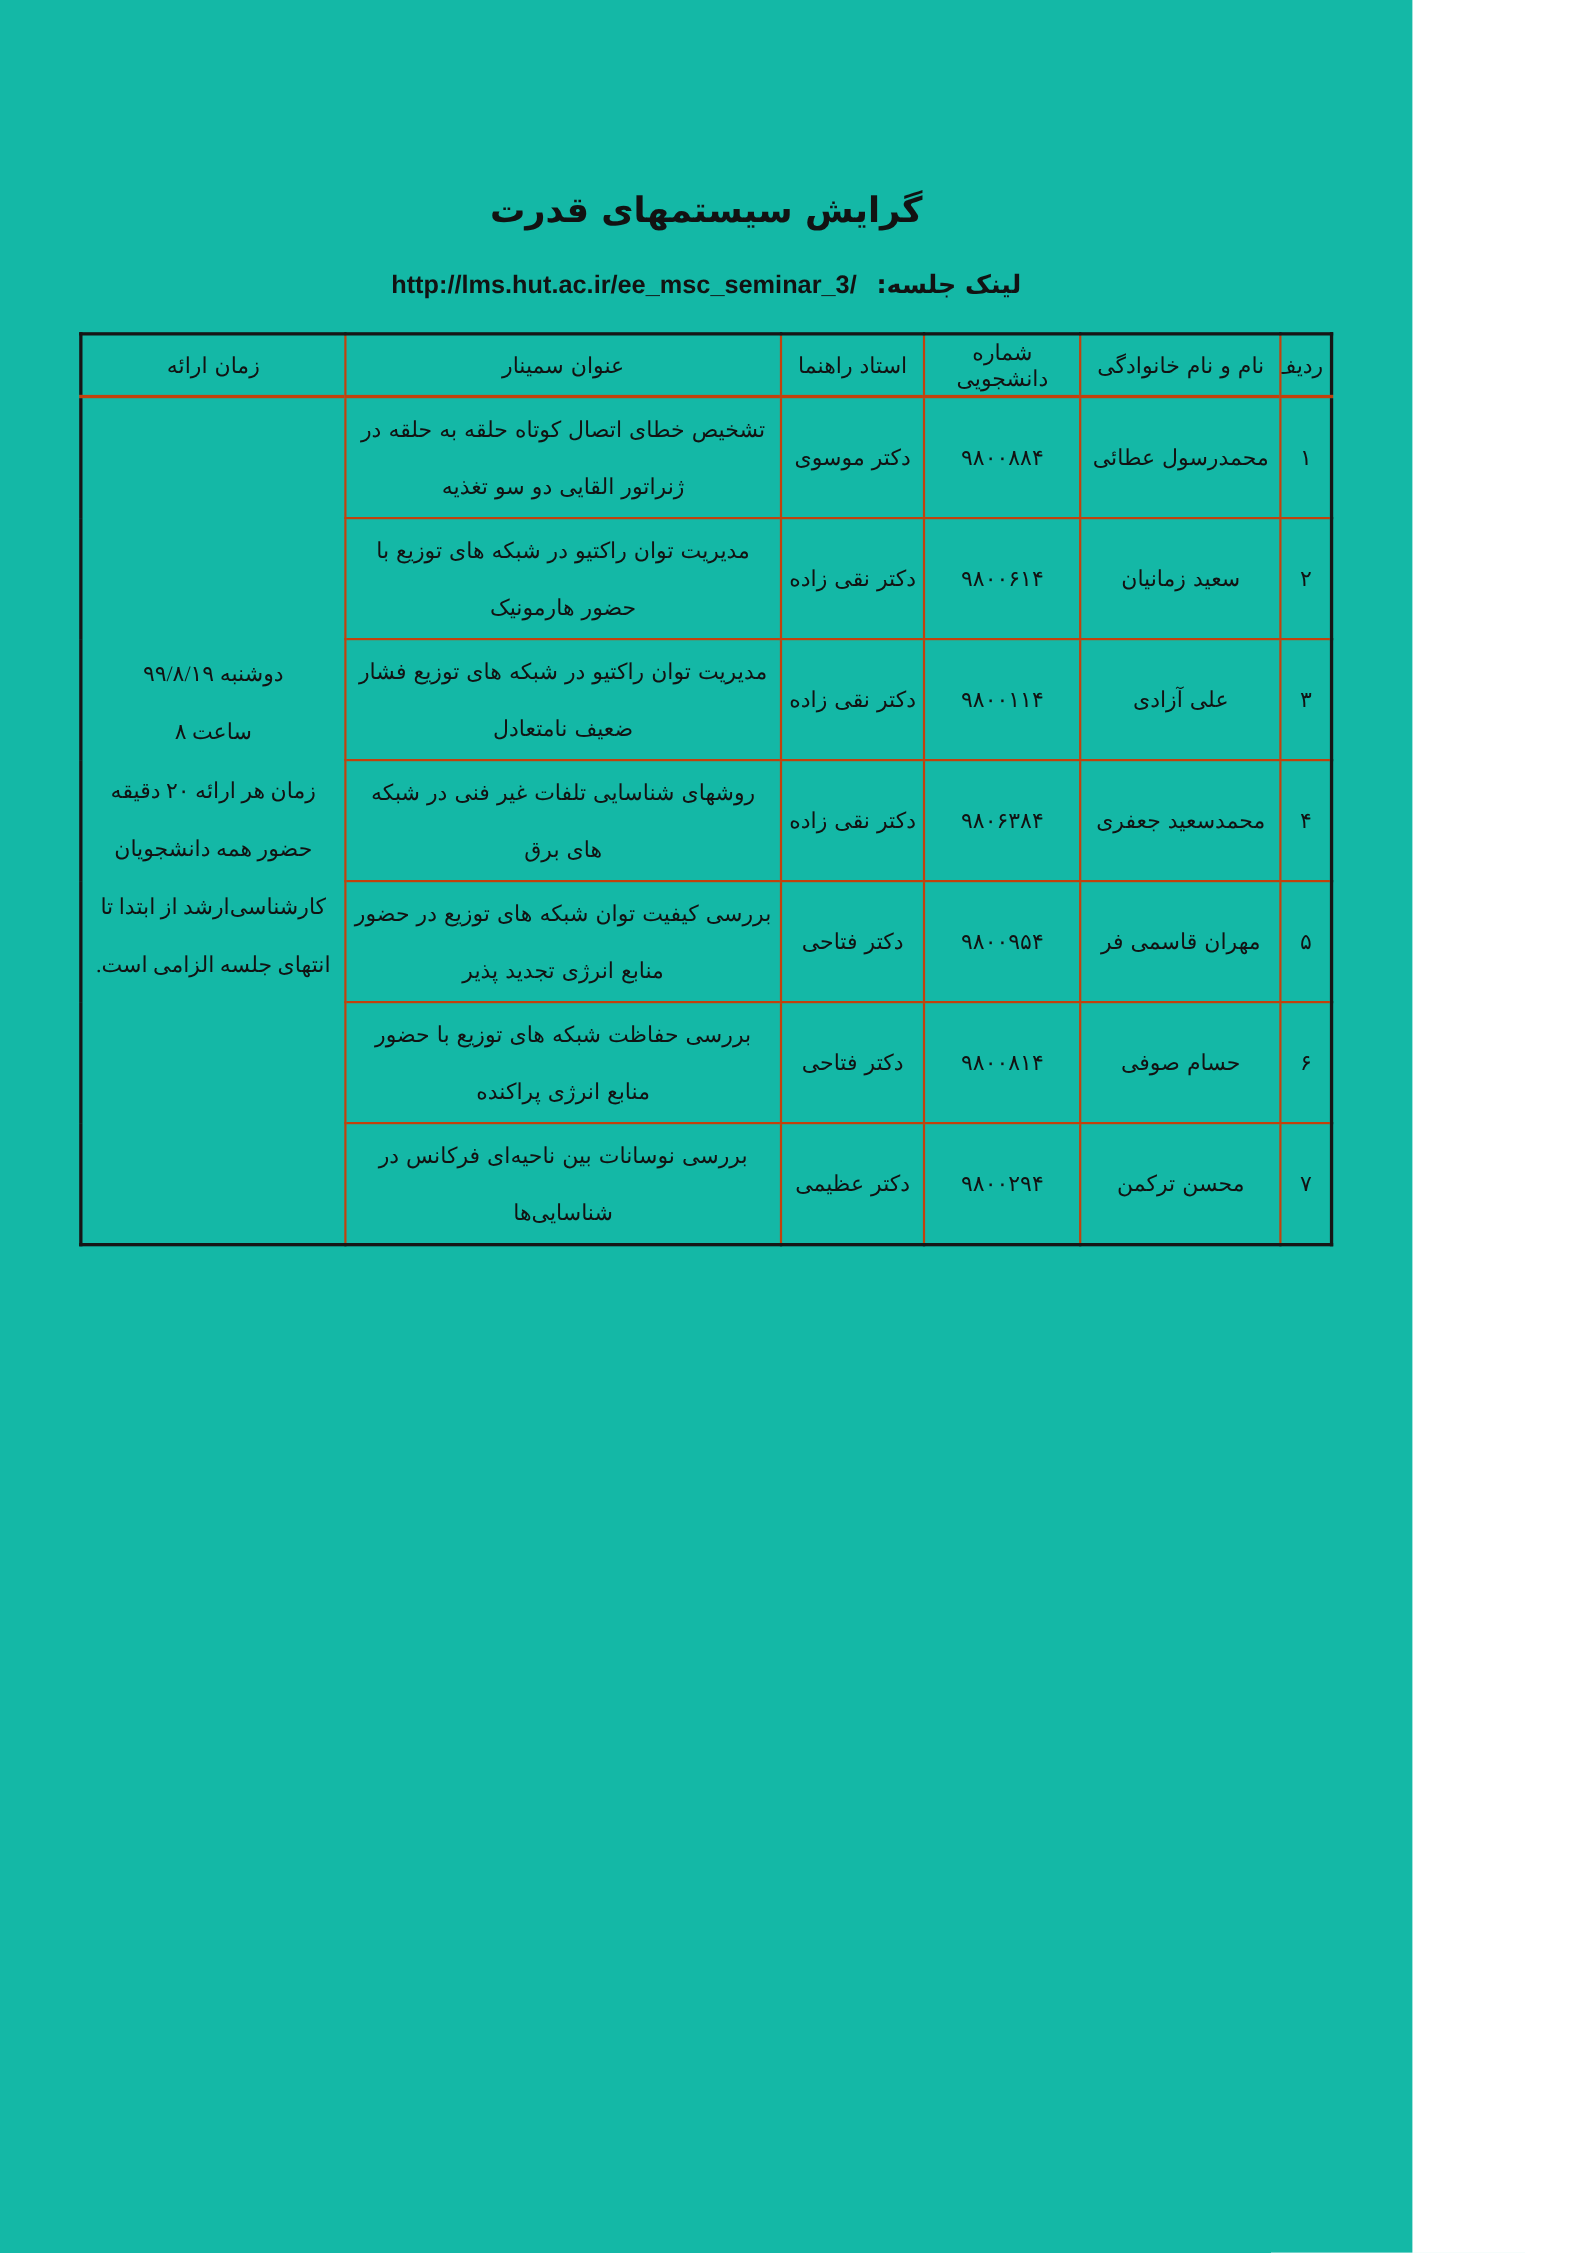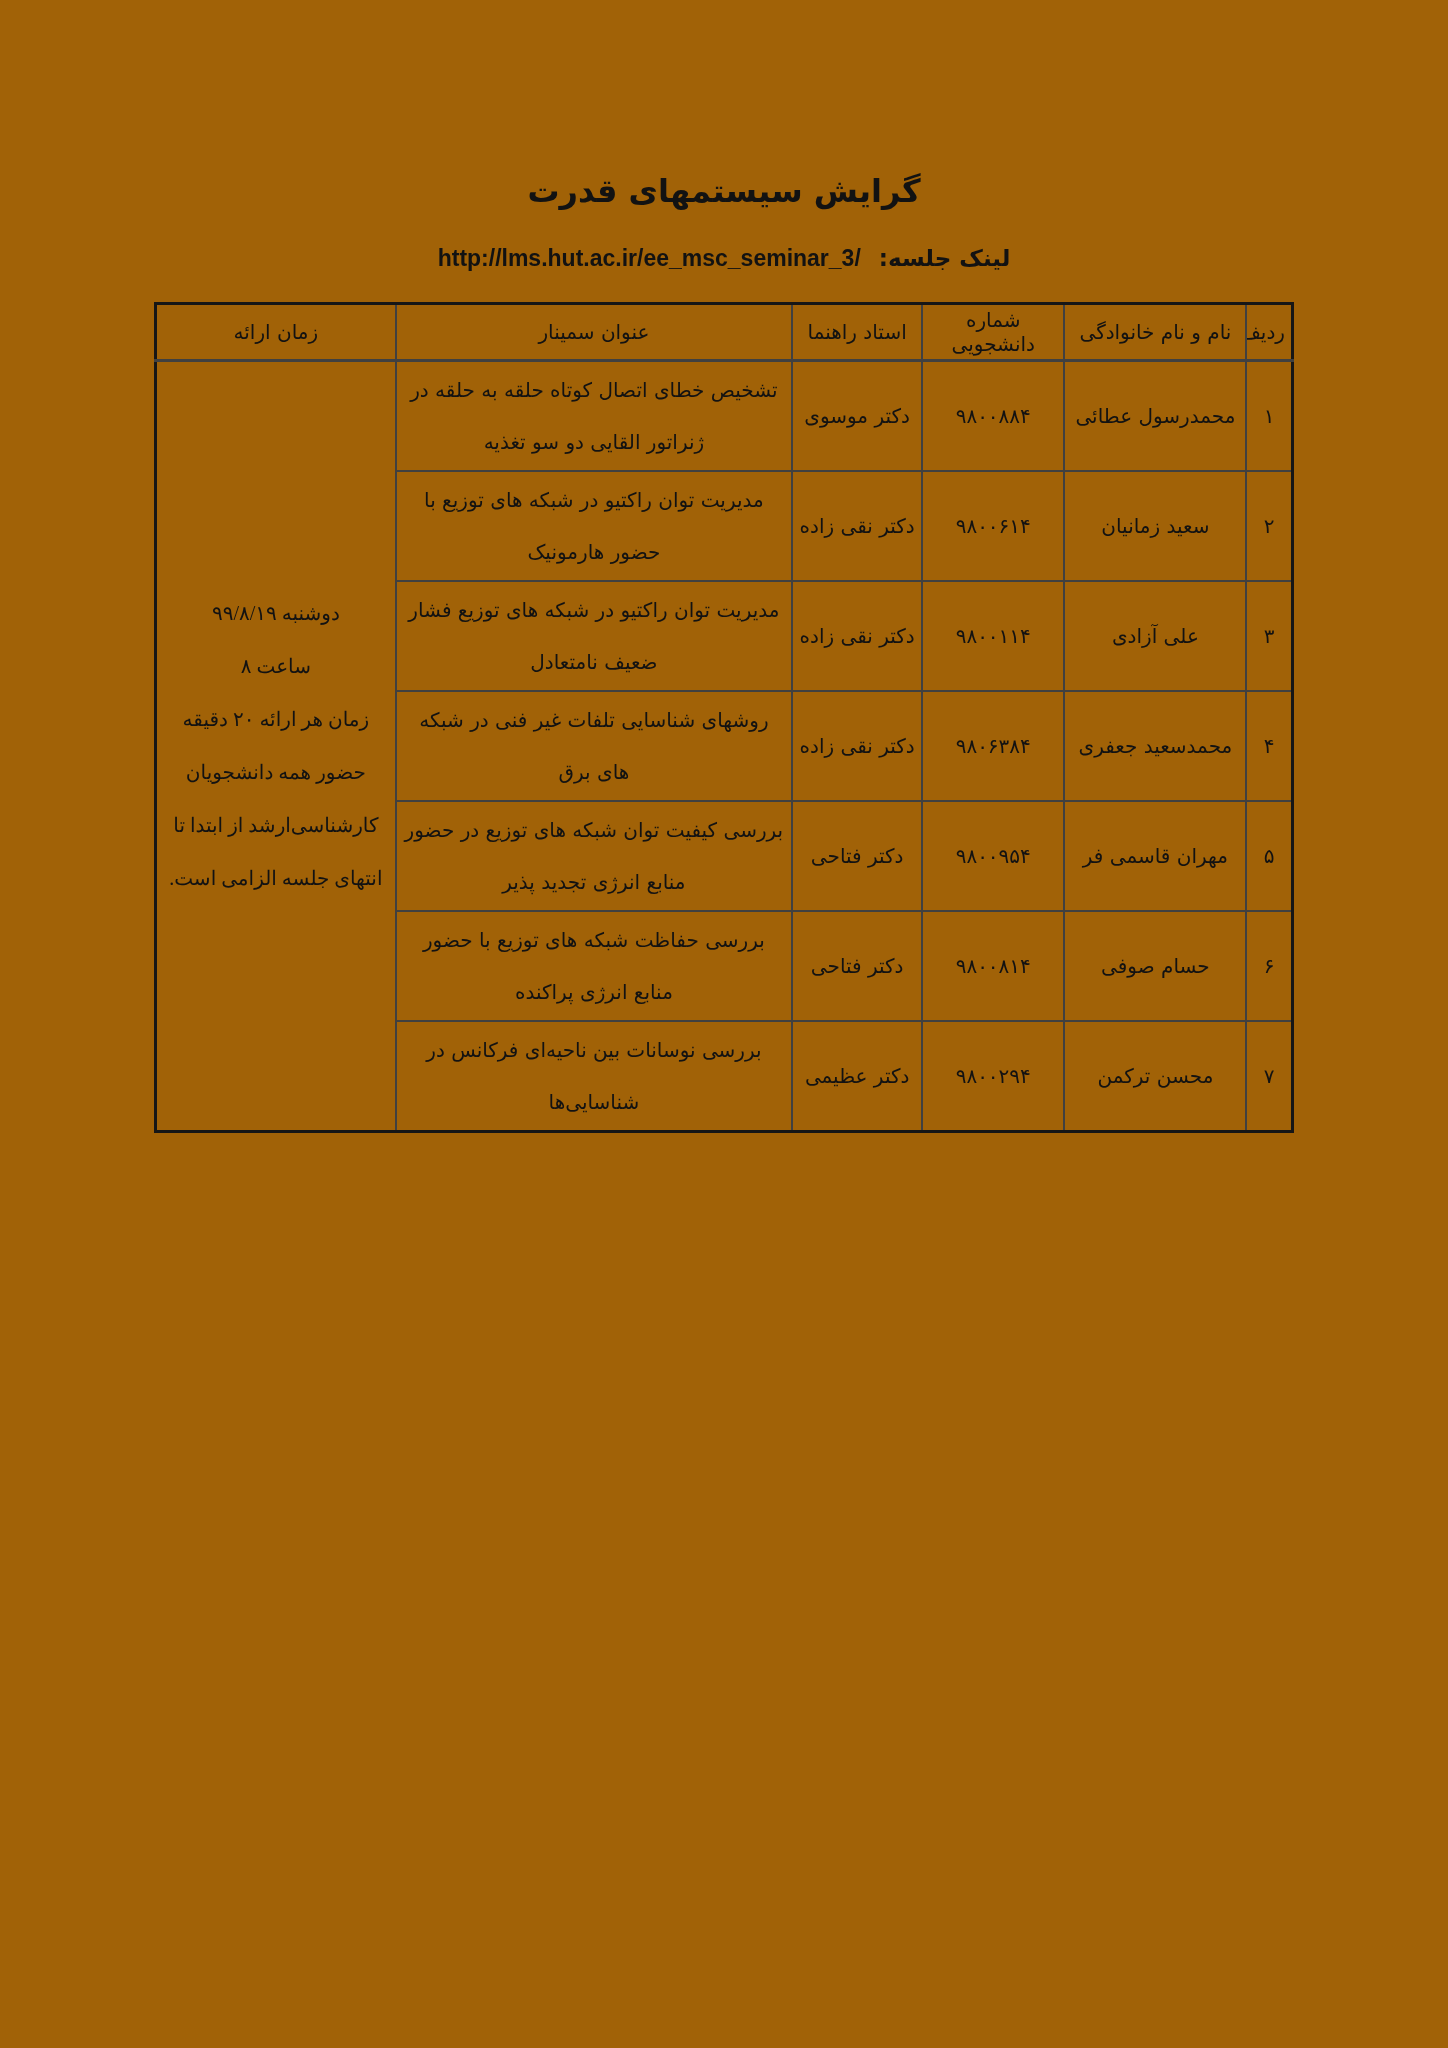--- a/index.html
+++ b/index.html
@@ -7,23 +7,23 @@
     padding: 0;
     background: #ffffff;
     width: 1448px;
     height: 2048px;
     overflow: hidden;
     font-family: "DejaVu Sans", sans-serif;
     color: #121212;
   }
   .page {
     position: relative;
-    width: 1448px;
+    width: 1284px;
     height: 2048px;
-    background: #a16207;
+    background: #14b8a6;
   }
   .doc-title {
     margin: 0;
     padding-top: 172px;
     text-align: center;
     font-size: 32px;
     font-weight: bold;
     direction: rtl;
   }
   .doc-subtitle {
@@ -48,21 +48,21 @@
   }
   table.seminar-table {
     margin: 30px auto 0 auto;
     border-collapse: collapse;
     table-layout: fixed;
     width: 1140px;
     direction: rtl;
     border: 3px solid #161616;
   }
   .seminar-table th, .seminar-table td {
-    border: 2px solid #404040;
+    border: 2px solid #c2410c;
     text-align: center;
     vertical-align: middle;
     font-weight: normal;
     font-size: 20px;
     padding: 2px 6px;
     overflow: hidden;
   }
   .seminar-table thead th {
     height: 50px;
     border-bottom-width: 3px;

